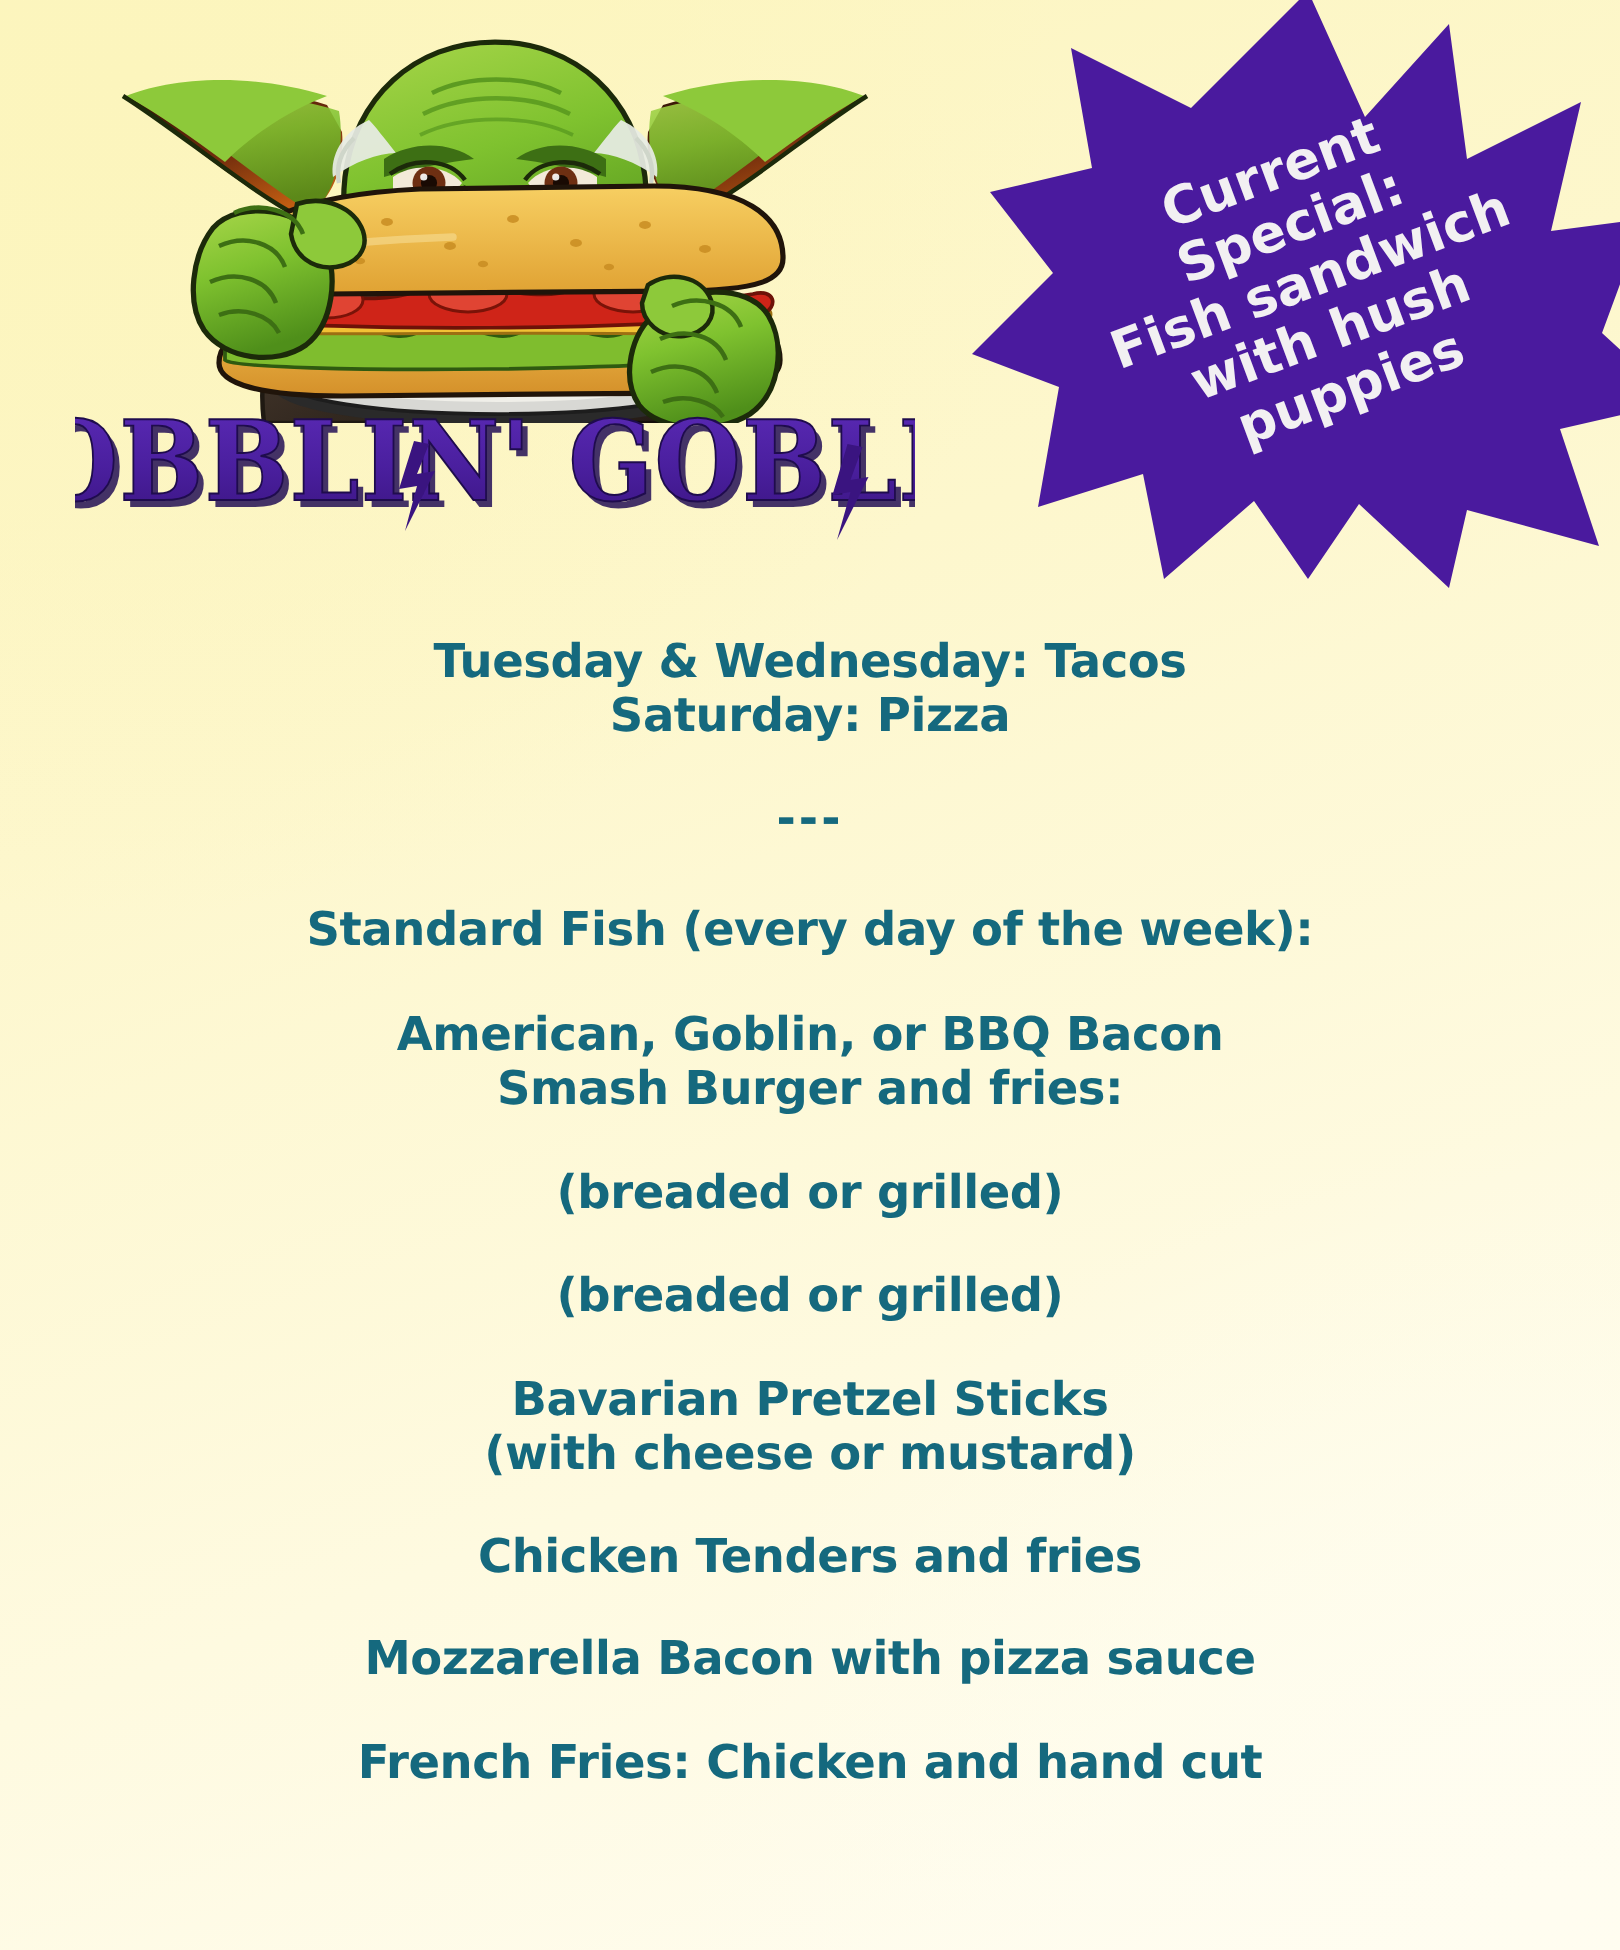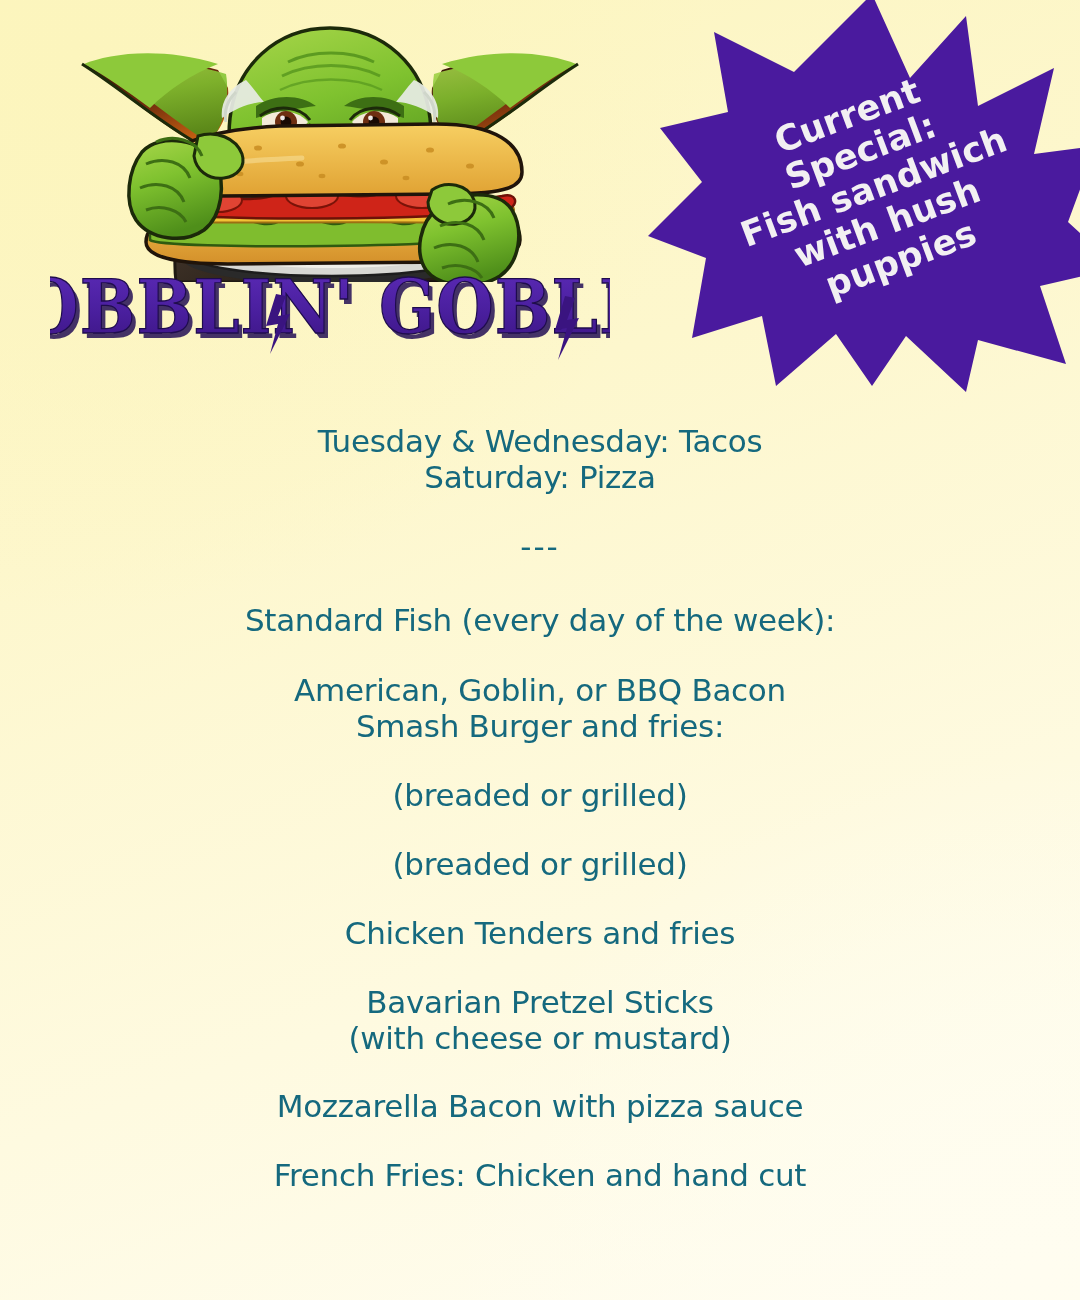--- a/index.html
+++ b/index.html
@@ -92,21 +92,21 @@
 
   
   #menu-body {
     position: absolute;
     left: 0;
     top: 424px;
     width: 1080px;
     text-align: center;
     color: #15697e;
     font-family: "DejaVu Sans", "Liberation Sans", sans-serif;
-    font-weight: 400;
+    font-weight: 700;
     font-size: 31px;
     line-height: 1.16;
     letter-spacing: -0.3px;
   }
   .menu-group {
     margin: 0 0 33px 0;
     padding: 0;
   }
   .menu-line {
     display: block;
@@ -327,29 +327,29 @@
 
     <div class="menu-group">
       <span class="menu-line">(breaded or grilled)</span>
     </div>
 
     <div class="menu-group">
       <span class="menu-line">(breaded or grilled)</span>
     </div>
 
     <div class="menu-group">
-      <span class="menu-line">Chicken Tenders and fries</span>
-    </div>
-
-    <div class="menu-group">
       <span class="menu-line">Bavarian Pretzel Sticks</span>
       <span class="menu-line">(with cheese or mustard)</span>
     </div>
 
     <div class="menu-group">
+      <span class="menu-line">Chicken Tenders and fries</span>
+    </div>
+
+    <div class="menu-group">
       <span class="menu-line">Mozzarella Bacon with pizza sauce</span>
     </div>
 
     <div class="menu-group">
       <span class="menu-line">French Fries: Chicken and hand cut</span>
     </div>
 
   </div>
 </div>
 

